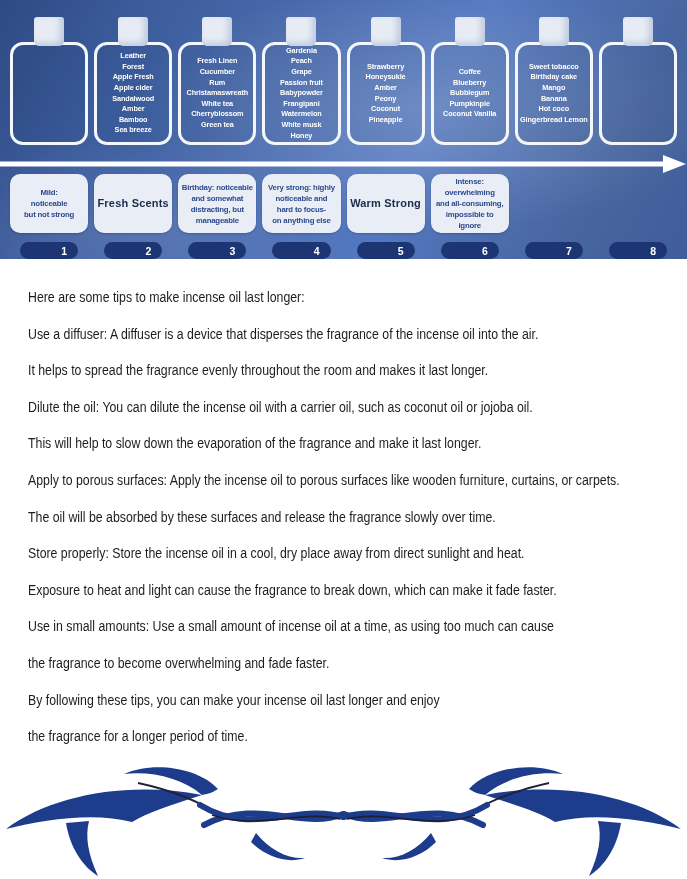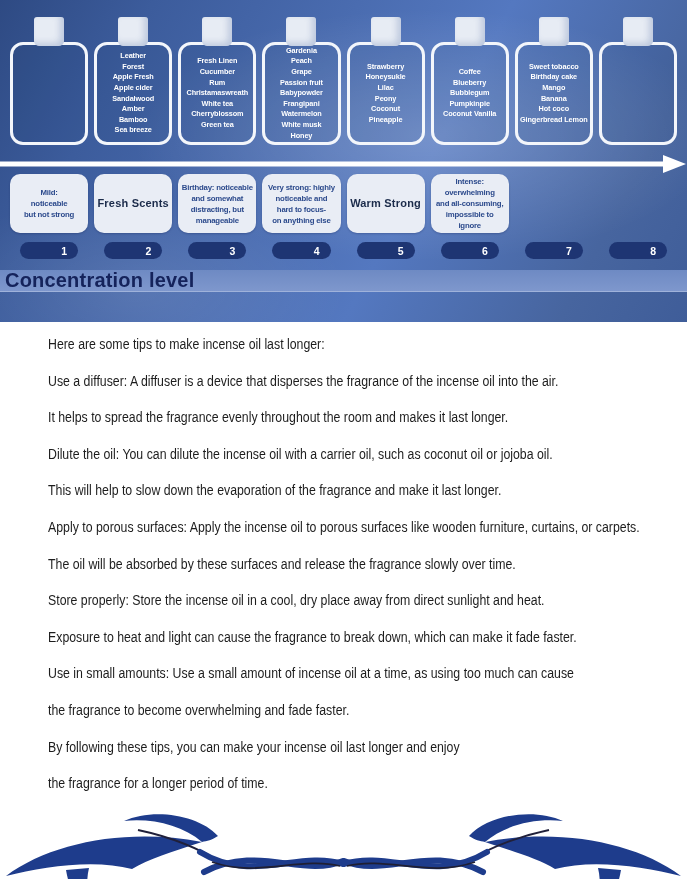--- a/index.html
+++ b/index.html
@@ -2,21 +2,21 @@
 <html><head>
 <meta charset="utf-8">
 <style>
   html,body{margin:0;padding:0;}
   body{
     width:687px;height:879px;background:#ffffff;overflow:hidden;
     font-family:"Liberation Sans", sans-serif;
   }
   
   .header{
-    position:relative;height:322px;overflow:hidden;
+    position:relative;height:259px;overflow:hidden;
     background:
       radial-gradient(ellipse 420px 180px at 62% 42%, rgba(255,255,255,0.20), rgba(255,255,255,0) 70%),
       radial-gradient(ellipse 300px 140px at 20% 90%, rgba(255,255,255,0.10), rgba(255,255,255,0) 70%),
       linear-gradient(118deg,#2e4a83 0%,#3c5c9c 18%,#4a6cb0 42%,#5478c0 60%,#47659f 85%,#3f5d99 100%);
   }
   .bottles-row{
     display:grid;grid-template-columns:repeat(8,1fr);gap:6px;
     padding:17px 10px 0 10px;
   }
   .bottle{display:flex;flex-direction:column;align-items:center;}
@@ -64,21 +64,21 @@
   .caption-band{
     margin-top:11px;height:21px;
     background:linear-gradient(#6e8ac3,#7e97cd);
     display:flex;align-items:center;
     border-bottom:1px solid #9fb2da;
   }
   .caption-text{
     font-size:20px;font-weight:bold;color:#15235b;padding-left:5px;letter-spacing:0.2px;
   }
   
-  .tips{padding:14px 0 0 28px;margin-left:20px;}
+  .tips{padding:30px 0 0 28px;}
   .tips p{
     margin:0 0 19.6px 0;font-size:14px;line-height:17px;color:#1d1d1d;
     white-space:nowrap;transform:scaleX(0.88);transform-origin:0 50%;
     letter-spacing:0;
   }
   
   .flourish{margin-top:2px;}
   .flourish svg{display:block;}
 </style>
 </head>
@@ -130,21 +130,21 @@
 Watermelon
 White musk
 Honey</div>
       </div>
     </div>
     <div class="bottle">
       <div class="bottle-cap"></div>
       <div class="bottle-body">
         <div class="bottle-label">Strawberry
 Honeysukle
-Lilac
+Amber
 Peony
 Coconut
 Pineapple</div>
       </div>
     </div>
     <div class="bottle">
       <div class="bottle-cap"></div>
       <div class="bottle-body">
         <div class="bottle-label">Coffee
 Blueberry

